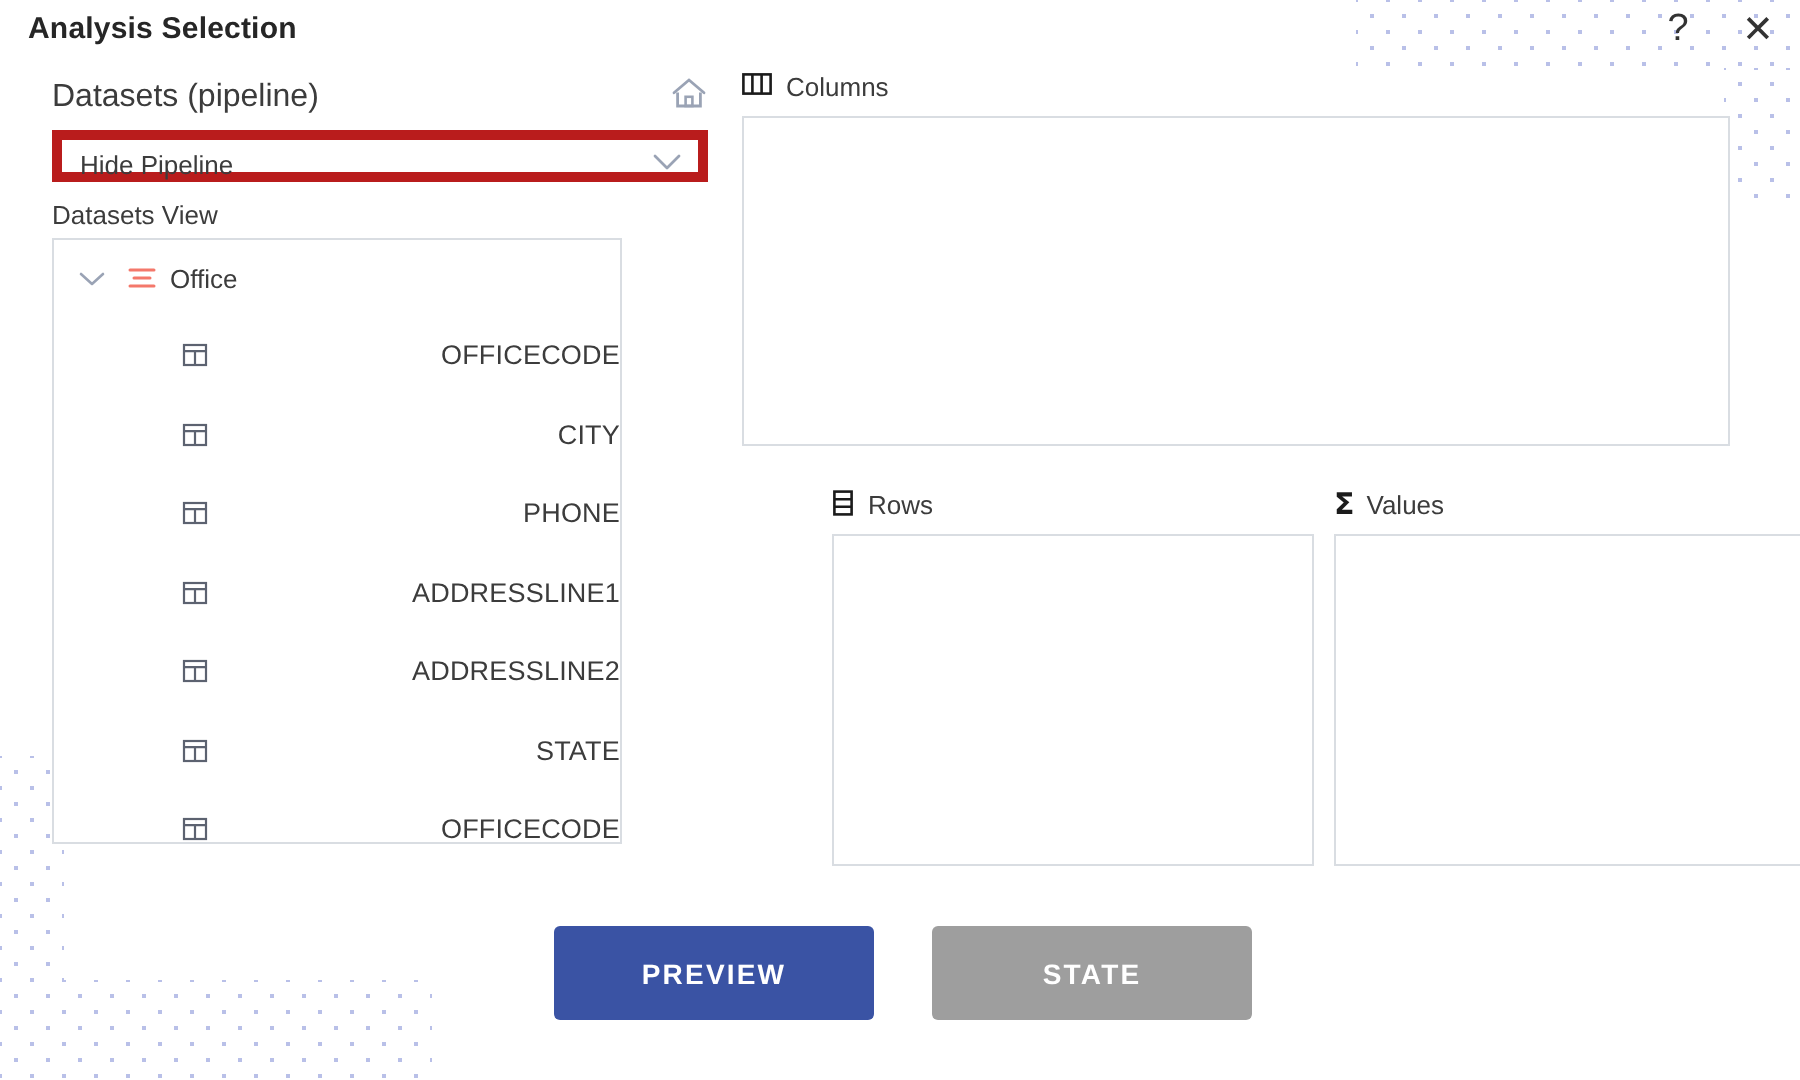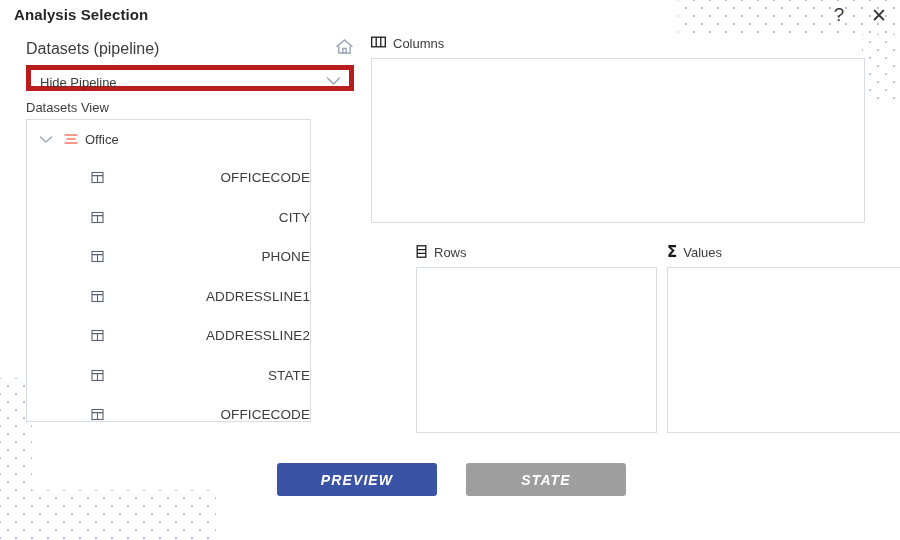--- a/index.html
+++ b/index.html
@@ -174,30 +174,29 @@
 
   
   #button-bar {
     position: absolute;
     left: 277px; top: 463px;
     display: flex;
     z-index: 2;
   }
   .dlgbtn {
     width: 160px;
-    height: 33px;
+    height: 47px;
     border: none;
     border-radius: 3px;
     color: #fff;
     font-family: "Liberation Sans", sans-serif;
     font-size: 14px;
     font-weight: bold;
     letter-spacing: 1.1px;
     cursor: pointer;
-    font-style: italic;
   }
   #preview-button { background: #3a53a4; }
   #cancel-button  { background: #9e9e9e; margin-left: 29px; }
 </style>
 </head>
 <body>
 
 <div class="dots" id="dots-top-band"></div>
 <div class="dots" id="dots-right-rail"></div>
 <div class="dots" id="dots-left-rail"></div>

